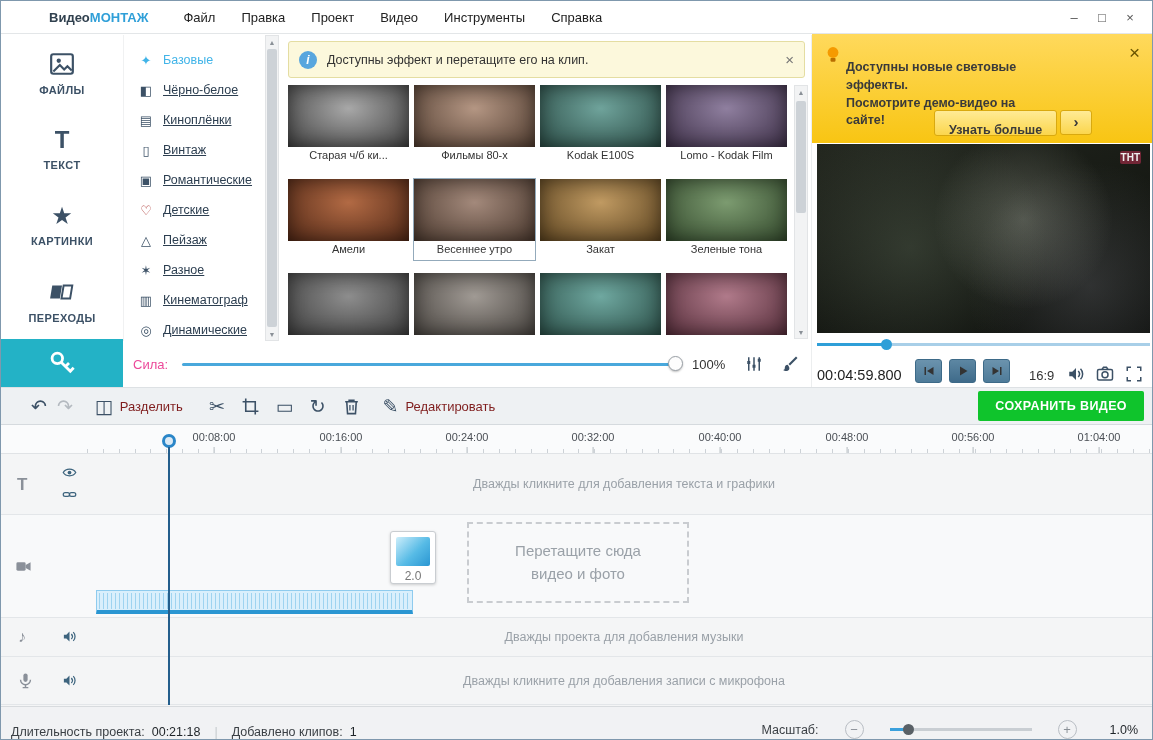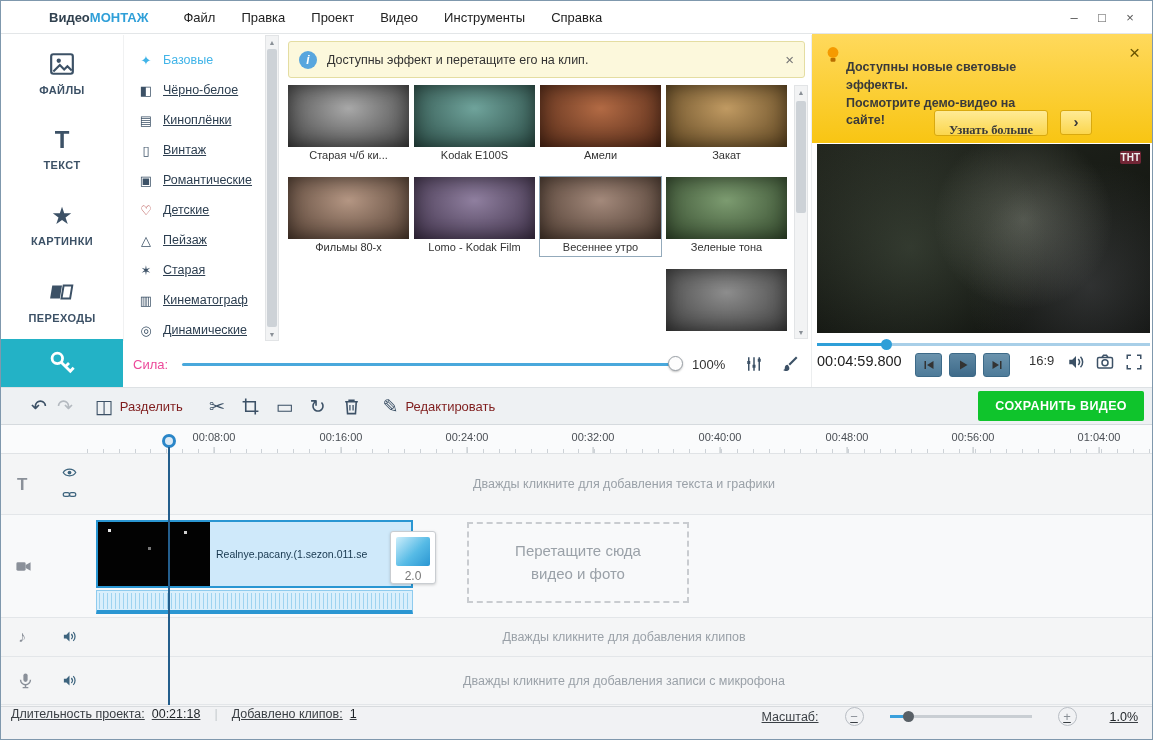--- a/index.html
+++ b/index.html
@@ -39,21 +39,21 @@
   .sarrow.down{bottom:0;}
   .cat-scroll{left:264px;top:34px;height:306px;}
   .cat-scroll .sthumb{top:13px;bottom:13px;}
 
   
   .effects{position:absolute;left:278px;top:34px;width:532px;height:306px;background:#fff;overflow:hidden;}
   .banner{position:absolute;left:9px;top:6px;right:6px;height:37px;background:var(--banner_bg,#fcf8dc);border:1px solid var(--banner_border,#e4dda2);border-radius:3px;display:flex;align-items:center;padding:0 10px;gap:10px;}
   .info-icon{width:18px;height:18px;min-width:18px;border-radius:50%;background:#58a6de;color:#fff;font-size:12px;font-weight:bold;font-style:italic;display:flex;align-items:center;justify-content:center;}
   .banner-text{font-size:12.5px;color:#333;}
   .banner-close{margin-left:auto;color:#777;font-size:15px;cursor:pointer;}
-  .grid{position:absolute;left:9px;top:50px;width:500px;height:252px;display:flex;flex-wrap:wrap;gap:13px 5px;overflow:hidden;flex-direction:column;}
+  .grid{position:absolute;left:9px;top:50px;width:500px;height:252px;display:flex;flex-wrap:wrap;gap:13px 5px;overflow:hidden;}
   .effect{width:121px;cursor:pointer;}
   .effect-thumb{height:62px;background:#555;box-shadow:inset 0 0 18px rgba(0,0,0,.45);}
   .effect-label{height:17px;line-height:17px;font-size:11px;text-align:center;color:#333;white-space:nowrap;overflow:hidden;background:#fff;}
   .effect.selected{outline:1px solid #93aabb;}
   .fx-scroll{right:3px;top:50px;bottom:2px;}
   .fx-scroll .sthumb{top:15px;height:112px;}
 
   
   .strength{position:absolute;left:122px;top:340px;width:688px;height:46px;background:#fff;display:flex;align-items:center;}
   .strength-label{margin-left:10px;font-size:13px;color:#ec4899;}
@@ -63,33 +63,33 @@
   .str-value{margin-left:12px;font-size:13px;color:#333;}
   .str-icons{display:flex;gap:18px;margin-left:20px;color:#3c5166;}
   .str-icons svg{width:18px;height:18px;cursor:pointer;}
 
   
   .rightpanel{position:absolute;left:810px;top:34px;width:343px;height:352px;background:#fff;border-left:1px solid #eceeef;}
   .promo{position:absolute;left:0;top:-1px;right:0;height:109px;background:linear-gradient(var(--promo_top,#ffd95c),var(--promo_bottom,#f8c513));}
   .promo-bulb{position:absolute;left:11px;top:11px;width:20px;height:20px;}
   .promo-text{position:absolute;left:34px;top:25px;width:202px;font-size:12.5px;font-weight:bold;color:#3a3a3a;line-height:1.42;}
   .promo-close{position:absolute;right:14px;top:8px;font-size:19px;color:#6b5500;cursor:pointer;}
-  .promo-btn{position:absolute;left:122px;top:76px;height:25px;padding:12px 14px;background:linear-gradient(#ffeb96,#fbd64d);border:1px solid #d9a90f;border-radius:3px;font-size:12.5px;font-weight:bold;color:#3a3a3a;font-family:Liberation Serif, serif;cursor:pointer;}
+  .promo-btn{position:absolute;left:122px;top:76px;height:25px;padding:12px 14px;background:linear-gradient(#ffeb96,#fbd64d);border:1px solid #d9a90f;border-radius:3px;font-size:12.5px;font-weight:bold;color:#3a3a3a;font-family:Liberation Sans, sans-serif;cursor:pointer;}
   .promo-arrow{position:absolute;left:248px;top:76px;width:32px;height:25px;background:linear-gradient(#ffeb96,#fbd64d);border:1px solid #d9a90f;border-radius:3px;font-size:15px;font-weight:bold;color:#3a3a3a;cursor:pointer;line-height:21px;text-align:center;}
   .preview{position:absolute;left:5px;top:109px;width:333px;height:189px;background:
     radial-gradient(circle at 62% 40%, rgba(200,205,190,.30), transparent 38%),
     radial-gradient(circle at 28% 55%, rgba(100,115,95,.35), transparent 52%),
     radial-gradient(circle at 82% 75%, rgba(160,160,175,.22), transparent 40%),
     linear-gradient(160deg,#23271f,#0b0d0a);}
   .tv-logo{position:absolute;top:7px;right:9px;font-size:10px;font-weight:bold;color:#eee;background:rgba(130,40,60,.85);padding:1px 1px;border-radius:2px;}
   .scrubber{position:absolute;left:5px;top:303px;width:333px;height:12px;cursor:pointer;}
   .scrub-track{position:absolute;top:5px;left:0;right:0;height:3px;background:#a8cfe8;}
   .scrub-fill{position:absolute;top:5px;left:0;width:70px;height:3px;background:var(--accent,#2f9fd8);}
   .scrub-knob{position:absolute;top:1px;left:64px;width:11px;height:11px;border-radius:50%;background:var(--accent,#2f9fd8);}
-  .pcontrols{position:absolute;left:5px;top:318px;width:333px;height:30px;display:flex;align-items:flex-start;}
+  .pcontrols{position:absolute;left:5px;top:318px;width:333px;height:30px;display:flex;align-items:flex-end;}
   .ptime{font-size:14.5px;color:#1d1d1d;width:98px;}
   .pbtn{width:27px;height:24px;margin-right:7px;border-radius:3px;background:linear-gradient(#6b93ad,#4e7b99);border:1px solid #3d6a88;display:flex;align-items:center;justify-content:center;cursor:pointer;}
   .pbtn.play{background:linear-gradient(#5d87a3,#3f6b8a);}
   .pbtn svg{width:12px;height:12px;fill:#fff;}
   .aspect{font-size:13px;color:#333;margin:0 2px 0 12px;}
   .picon{color:#3c5166;margin-left:11px;cursor:pointer;display:flex;}
   .picon svg{width:18px;height:18px;}
 
   
   .toolbar{position:absolute;left:0;top:386px;right:0;height:38px;background:#eef1f3;border-top:1px solid #dde1e4;border-bottom:1px solid #d5dade;display:flex;align-items:center;}
@@ -133,21 +133,21 @@
   .transition-badge{position:absolute;left:294px;top:16px;width:46px;height:53px;background:#fff;border:1px solid #c9cdd1;border-radius:3px;box-shadow:0 1px 3px rgba(0,0,0,.18);display:flex;flex-direction:column;align-items:center;padding-top:5px;gap:3px;z-index:3;cursor:pointer;}
   .tr-thumb{width:34px;height:29px;border-radius:2px;background:linear-gradient(135deg,#cdeefb 0%,#57bbe6 55%,#2a96d2 100%);}
   .tr-val{font-size:12px;color:#777;}
   .dropzone{position:absolute;left:371px;top:7px;width:222px;height:81px;border:2px dashed #c9ccd0;display:flex;align-items:center;justify-content:center;text-align:center;color:#9aa1a8;font-size:15px;line-height:1.5;cursor:pointer;}
   
   .playhead{position:absolute;left:161px;top:9px;width:15px;height:271px;z-index:6;cursor:ew-resize;}
   .ph-circle{position:absolute;left:0;top:0;width:14px;height:14px;border:3px solid #2a86c8;border-radius:50%;background:#dceaf5;}
   .ph-line{position:absolute;left:6px;top:13px;width:2px;bottom:0;background:#245e8c;}
 
   
-  .statusbar{position:absolute;left:0;top:705px;right:0;bottom:0;background:#f1f2f4;border-top:1px solid #d8dbde;display:flex;align-items:flex-start;font-size:12.5px;color:#3a3f44;text-decoration:underline;}
+  .statusbar{position:absolute;left:0;top:705px;right:0;bottom:0;background:#f1f2f4;border-top:1px solid #d8dbde;display:flex;align-items:flex-end;font-size:12.5px;color:#3a3f44;}
   .sb-label{margin-left:10px;}
   .sb-value{margin-left:7px;color:#1f2428;}
   .sb-sep{color:#c6cace;margin:0 14px;}
   .sb-right{margin-left:auto;display:flex;align-items:center;margin-right:14px;gap:26px;}
   .round-btn{width:19px;height:19px;border-radius:50%;border:1px solid #b9bec4;color:#8a9097;display:flex;align-items:center;justify-content:center;font-size:13px;background:transparent;cursor:pointer;font-family:inherit;line-height:1;}
   .zoom-slider{position:relative;width:142px;height:15px;cursor:pointer;}
   .zoom-track{position:absolute;top:6px;left:0;right:0;height:3px;background:#c9ced3;}
   .zoom-fill{position:absolute;top:6px;left:0;width:19px;height:3px;background:#3aa0dc;}
   .zoom-knob{position:absolute;top:2px;left:13px;width:11px;height:11px;border-radius:50%;background:#596066;}
   .hidden-defs{position:absolute;width:0;height:0;overflow:hidden;}
@@ -305,21 +305,21 @@
     <div class="cat-item">
         <span class="cat-icon heart">♡</span>
         <span class="cat-label">Детские</span>
       </div>
     <div class="cat-item">
         <span class="cat-icon">△</span>
         <span class="cat-label">Пейзаж</span>
       </div>
     <div class="cat-item">
         <span class="cat-icon">✶</span>
-        <span class="cat-label">Старая</span>
+        <span class="cat-label">Разное</span>
       </div>
     <div class="cat-item">
         <span class="cat-icon">▥</span>
         <span class="cat-label">Кинематограф</span>
       </div>
     <div class="cat-item">
         <span class="cat-icon">◎</span>
         <span class="cat-label">Динамические</span>
       </div>
   </div>
@@ -523,25 +523,20 @@
 
     <div class="track track-video">
       <div class="track-head">
         <span class="th-icon" style="left:14px;top:43px;">
             <svg>
               <use href="#i-cam"></use>
             </svg>
           </span>
       </div>
       <div class="track-body">
-        <div class="clip">
-          <div class="clip-thumb"></div>
-          <span class="clip-name">Realnye.pacany.(1.sezon.011.se</span>
-          <div class="clip-handle"></div>
-        </div>
         <div class="wave"></div>
         <div class="transition-badge">
           <div class="tr-thumb"></div>
           <span class="tr-val">2.0</span>
         </div>
         <div class="dropzone">
           <span><span>Перетащите сюда</span><br><span>видео и фото</span></span>
         </div>
       </div>
     </div>
@@ -549,21 +544,21 @@
     <div class="track track-music">
       <div class="track-head">
         <span class="th-icon" style="left:17px;top:10px;font-size:16px;">♪</span>
         <span class="th-icon navy" style="left:61px;top:11px;">
             <svg>
               <use href="#i-speaker"></use>
             </svg>
           </span>
       </div>
       <div class="track-body">
-        <span class="hint">Дважды кликните для добавления клипов</span>
+        <span class="hint">Дважды проекта для добавления музыки</span>
       </div>
     </div>
 
     <div class="track track-mic">
       <div class="track-head">
         <span class="th-icon" style="left:16px;top:15px;">
             <svg>
               <use href="#i-mic"></use>
             </svg>
           </span>

